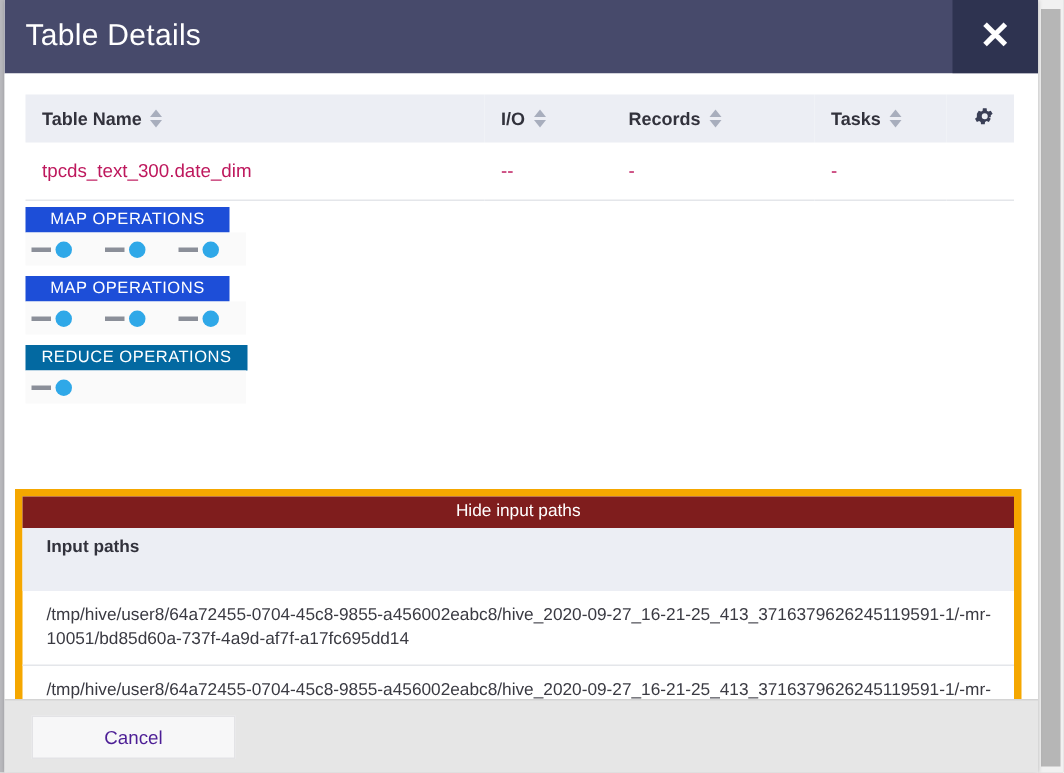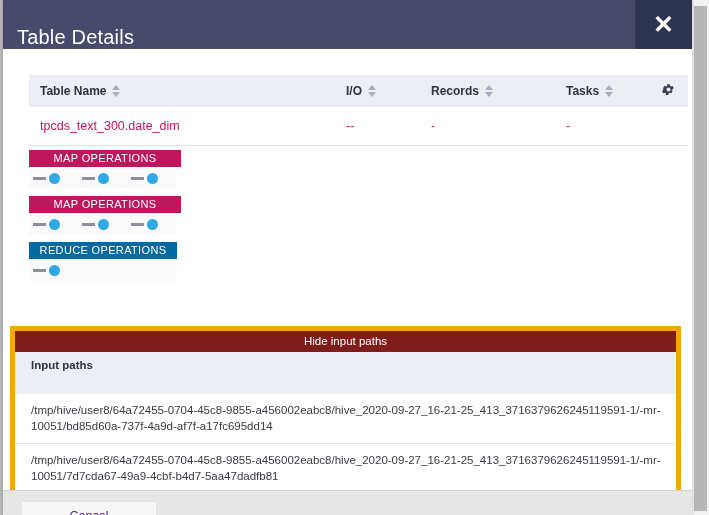--- a/index.html
+++ b/index.html
@@ -59,21 +59,21 @@
     box-shadow: 0 0 3px rgba(0,0,0,.25);
     overflow: hidden;
   }
 
   
   .dialog-header {
     position: relative;
     height: 49px;
     background: #474a6b;
     display: flex;
-    align-items: flex-end;
+    align-items: center;
   }
   .dialog-title {
     color: #ffffff;
     font-size: 20px;
     font-weight: 400;
     letter-spacing: .2px;
     padding-left: 14px;
   }
   .close-button {
     position: absolute;
@@ -90,21 +90,21 @@
     font-size: 25px;
     font-weight: bold;
     line-height: 1;
   }
 
   
   .dialog-body {
     position: relative;
     height: 417px;
     background: #ffffff;
-    padding: 12px;
+    padding: 0;
     overflow: hidden;
   }
 
   
   .dt-table {
     width: 659px;
     margin: 14px 0 0 14px;
     border-collapse: collapse;
     table-layout: fixed;
   }
@@ -162,21 +162,21 @@
   .stage-bar {
     height: 17px;
     line-height: 17px;
     text-align: center;
     color: #ffffff;
     font-size: 11px;
     letter-spacing: .35px;
     cursor: pointer;
     user-select: none;
   }
-  .stage-bar.map    { background: #be185d; width: 152px; }
+  .stage-bar.map    { background: #1d4ed8; width: 136px; }
   .stage-bar.reduce { background: #0369a1; width: 148px; }
 
   .stage-dots {
     display: flex;
     align-items: center;
     height: 22px;
     background: #fafafa;
     width: 147px;
   }
   .node {

